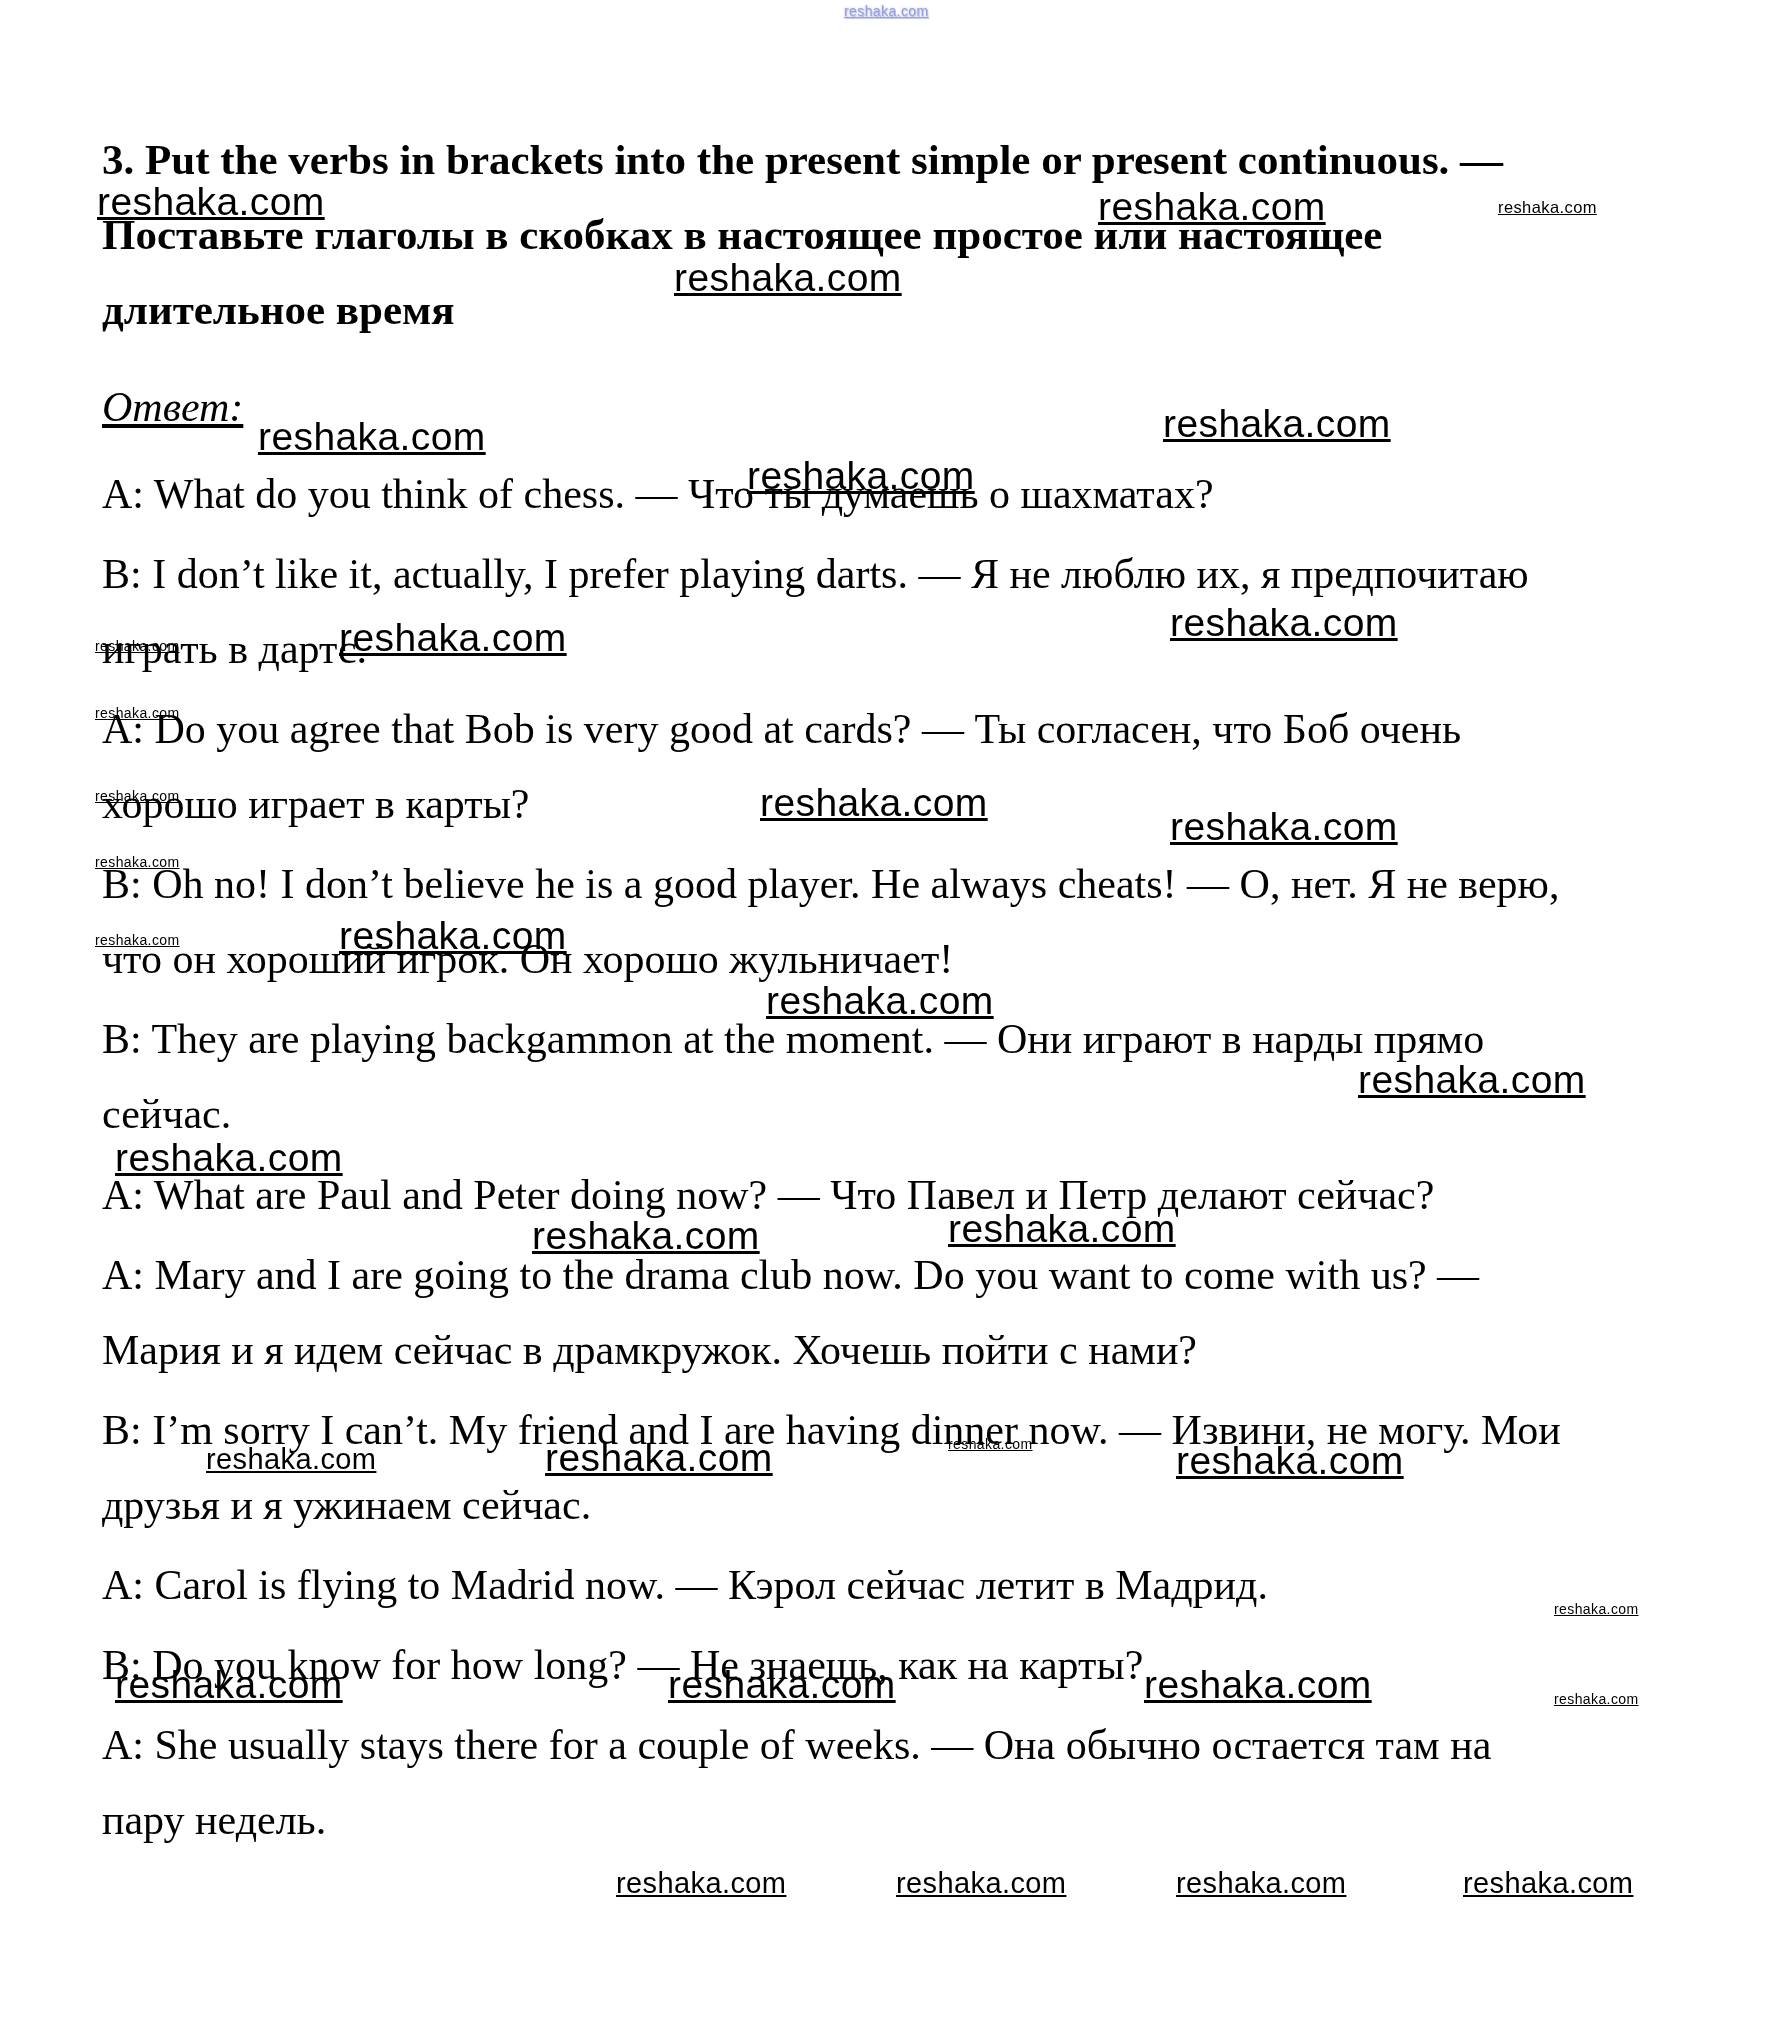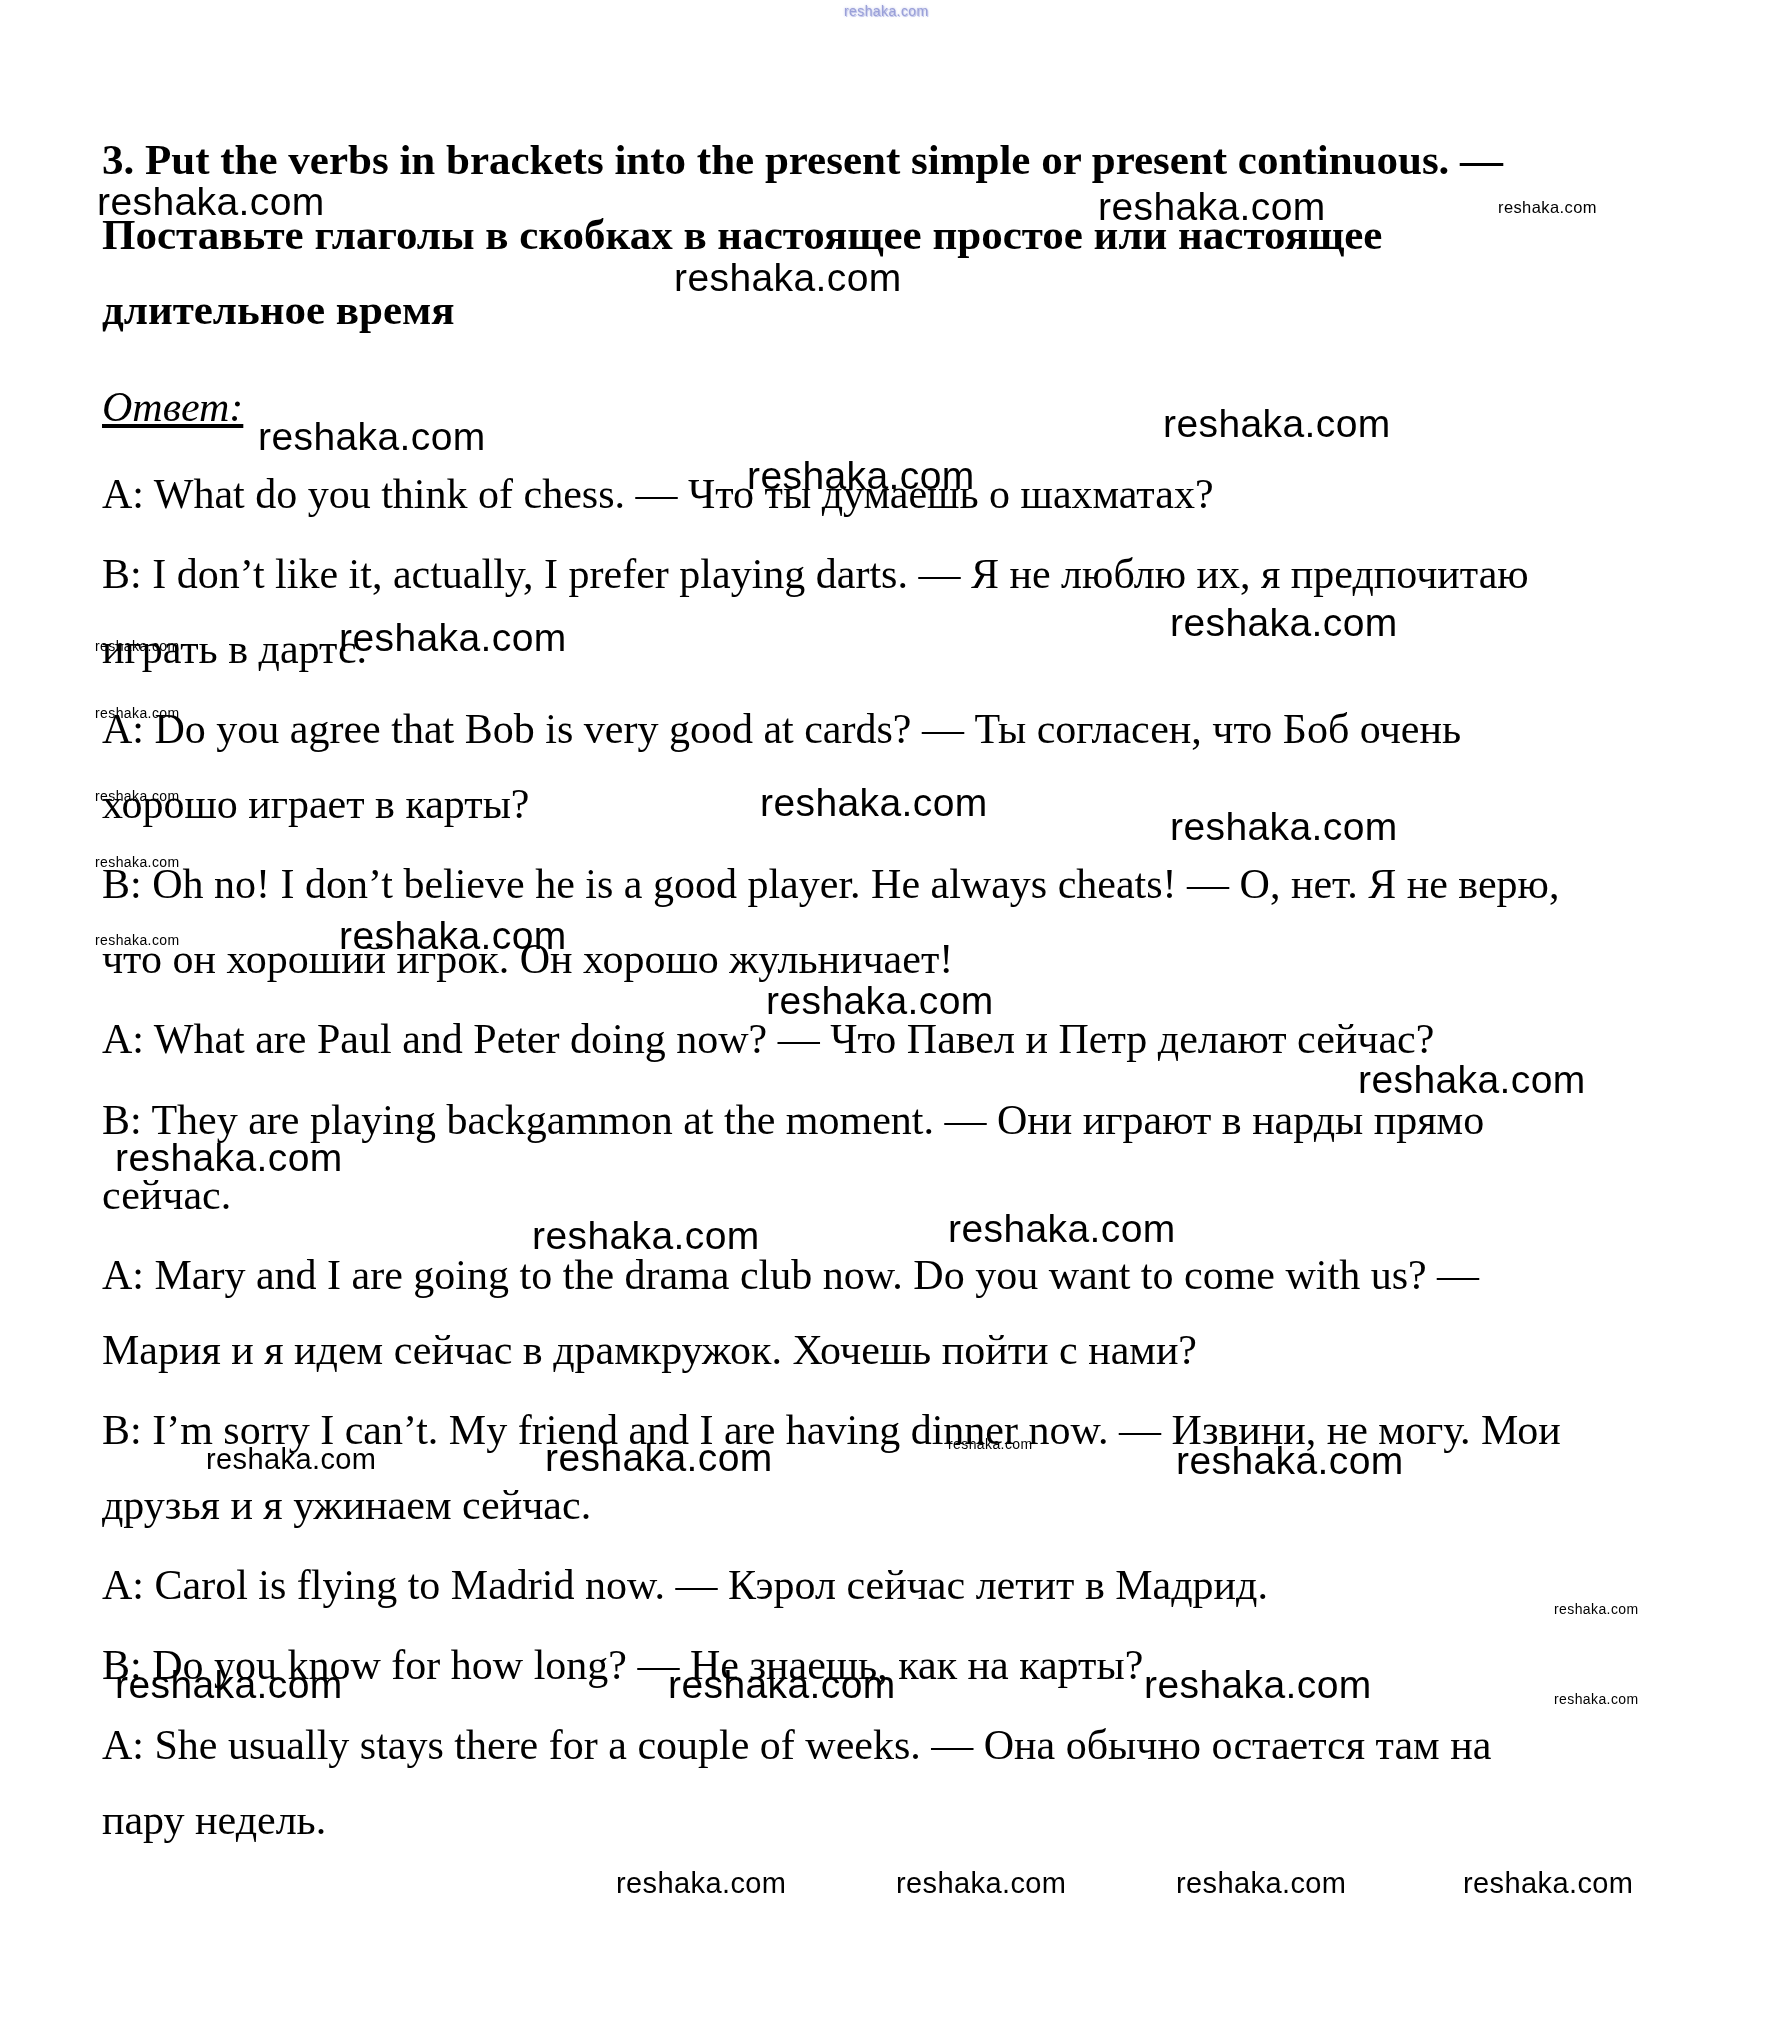--- a/index.html
+++ b/index.html
@@ -39,20 +39,21 @@
     font-size: 42px;
     line-height: 75px;
   }
   #watermarks { position: absolute; left: 0; top: 0; width: 100%; height: 100%; pointer-events: none; }
   .wm {
     position: absolute;
     font-family: "Liberation Sans", sans-serif;
     color: #000000;
     white-space: nowrap;
     letter-spacing: 0.4px;
+    text-decoration: underline;
   }
   .wm.faded {
     color: #9aa0d8;
     text-shadow: 0 0 2.6px #b9bde6, 0.9px 0.9px 0 #c9cdee;
   }
 </style>
 </head>
 <body>
 
 <div class="page">
@@ -60,22 +61,22 @@
   <div class="content">
     <h2 class="title">3. Put the verbs in brackets into the present simple or present continuous. — Поставьте глаголы в скобках в настоящее простое или настоящее длительное время</h2>
 
     <p class="answer-label">Ответ:</p>
 
     <div id="dialogue">
         <p class="line">A: What do you think of chess. — Что ты думаешь о шахматах?</p>
         <p class="line">B: I don’t like it, actually, I prefer playing darts. — Я не люблю их, я предпочитаю играть в дартс.</p>
         <p class="line">A: Do you agree that Bob is very good at cards? — Ты согласен, что Боб очень хорошо играет в карты?</p>
         <p class="line">B: Oh no! I don’t believe he is a good player. He always cheats! — О, нет. Я не верю, что он хороший игрок. Он хорошо жульничает!</p>
+        <p class="line">B: They are playing backgammon at the moment. — Они играют в нарды прямо сейчас.</p>
         <p class="line">A: What are Paul and Peter doing now? — Что Павел и Петр делают сейчас?</p>
-        <p class="line">B: They are playing backgammon at the moment. — Они играют в нарды прямо сейчас.</p>
         <p class="line">A: Mary and I are going to the drama club now. Do you want to come with us? — Мария и я идем сейчас в драмкружок. Хочешь пойти с нами?</p>
         <p class="line">B: I’m sorry I can’t. My friend and I are having dinner now. — Извини, не могу. Мои друзья и я ужинаем сейчас.</p>
         <p class="line">A: Carol is flying to Madrid now. — Кэрол сейчас летит в Мадрид.</p>
         <p class="line">B: Do you know for how long? — Не знаешь, как на карты?</p>
         <p class="line">A: She usually stays there for a couple of weeks. — Она обычно остается там на пару недель.</p>
       </div>
   </div>
 
   <div id="watermarks">
       <span class="wm faded" style="left: 844px; top: 2.6px; font-size: 14px;">reshaka.com</span>

